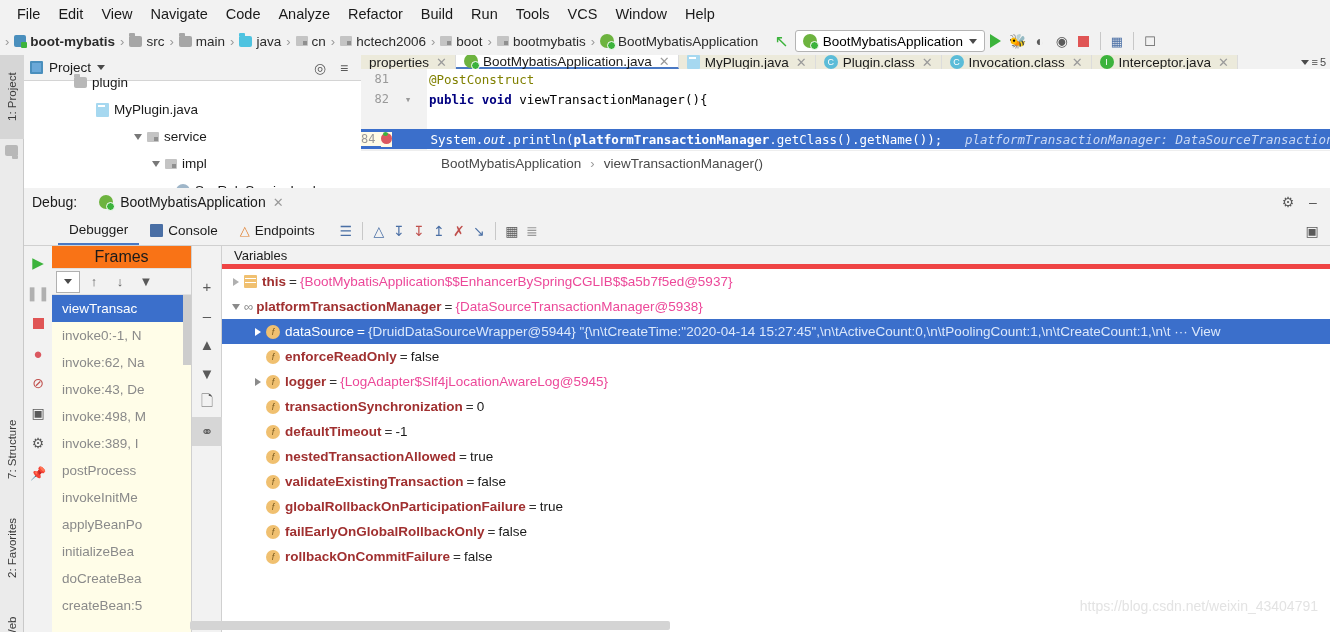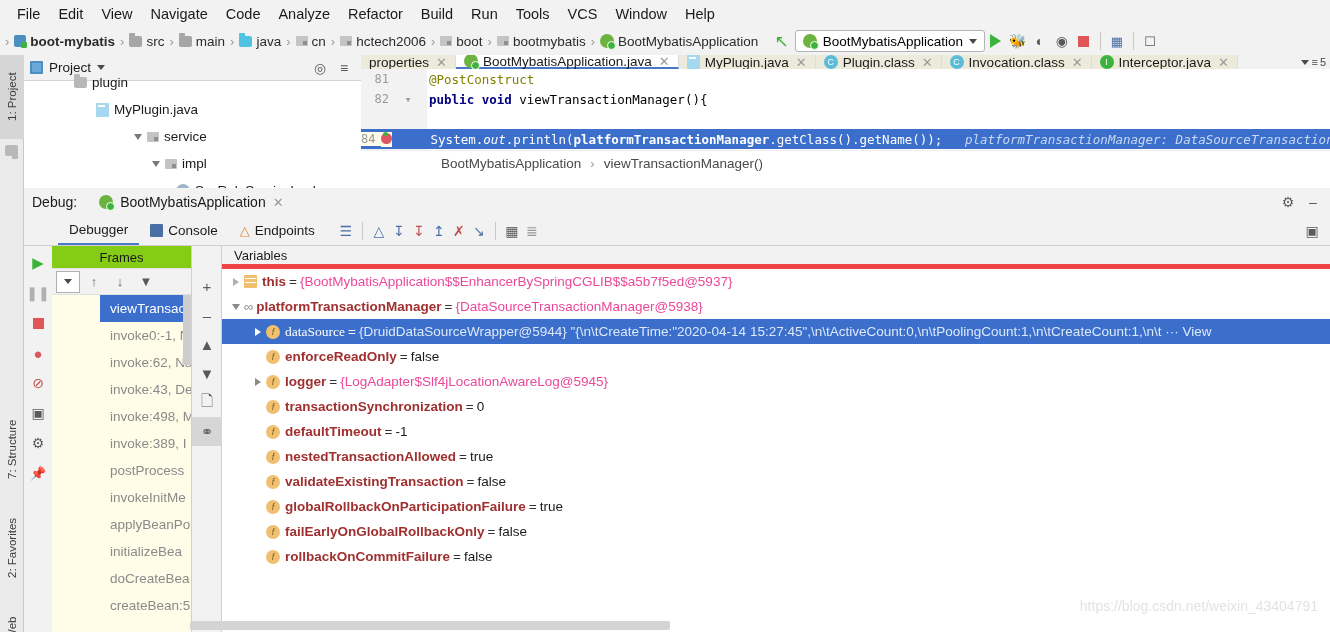--- a/index.html
+++ b/index.html
@@ -138,29 +138,29 @@
   .dtab.active { border-bottom:2px solid #4a79c4; }
   .dbar-sep { width:1px;height:18px;background:#c8c8c8;margin:0 6px; }
   .dicon { width:20px; height:20px; display:inline-flex; align-items:center; justify-content:center; font-size:14px; color:#4a6fa5;}
 
   .dbgbody { position:absolute; left:0; top:58px; width:1306px; height:386px; }
   .dbgstrip { position:absolute; left:0; top:0; width:28px; height:386px; background:#f2f2f2; }
   .sicon { width:28px; height:30px; display:flex; align-items:center; justify-content:center; }
 
   .panes { position:absolute; left:28px; top:0; right:0; height:386px; display:flex; }
   .framespane { width:140px; background:#fffde8; position:relative; border-right:1px solid #d0d0d0;}
-  .paneheader { height:23px; background:#84cc16; display:flex; align-items:center; justify-content:center;
-                font-size:13px; color:#1a1a1a; border-bottom:1px solid #e0e0e0;}
+  .paneheader { height:23px; background:#f97316; display:flex; align-items:center; justify-content:center;
+                font-size:16px; color:#1a1a1a; border-bottom:1px solid #e0e0e0;}
   .framestoolbar { height:26px; background:#f2f2f2; display:flex; align-items:center; gap:2px; padding-left:4px;
                    border-bottom:1px solid #e0e0e0; }
   .fbtn { width:24px;height:22px;display:inline-flex;align-items:center;justify-content:center;color:#5a5a5a;font-size:13px;}
   .fbtn.boxed { border:1px solid #b0b0b0; background:#fff; }
   .framelist { position:absolute; top:49px; left:0; right:0; bottom:0; overflow:hidden; }
   .frow { height:27px; display:flex; align-items:center; padding-left:10px; font-size:13.5px;
-          color:#8a8a8a; white-space:nowrap;margin-left:48px; }
+          color:#8a8a8a; white-space:nowrap; }
   .frow.sel { background:#3b6fcb; color:#fff; }
   .fscroll { position:absolute; right:0; top:49px; width:8px; height:70px; background:#cdcdcd; }
 
   .midtoolbar { width:30px; background:#f2f2f2; position:relative; border-right:1px solid #d0d0d0;}
   .mbtn { width:30px; height:29px; display:flex; align-items:center; justify-content:center; color:#5a5a5a; font-size:15px;}
   .mbtn.act { background:#d6d6d6; }
 
   .varspane { flex:1; background:#fff; position:relative; }
   .varsheader { height:23px; background:#f2f2f2; display:flex; align-items:center; padding-left:12px;
                 font-size:13px; color:#1a1a1a; border-bottom:5px solid #ef4444;}
@@ -170,21 +170,21 @@
   .vtri { width:16px; display:inline-flex; align-items:center; justify-content:center; }
   .vtri .tr { width:0;height:0;border-top:4px solid transparent;border-bottom:4px solid transparent;border-left:6px solid #8a8a8a;}
   .vtri .td { width:0;height:0;border-left:4px solid transparent;border-right:4px solid transparent;border-top:6px solid #8a8a8a;}
   .vrow.sel .vtri .tr { border-left-color:#fff; }
   .badge-f { width:14px;height:14px;border-radius:50%;background:#f0c070;color:#7a5a20;font-size:9px;font-style:italic;
              display:inline-flex;align-items:center;justify-content:center;margin-right:5px;}
   .badge-this { width:13px;height:13px;background:#f0c070;margin-right:5px;position:relative;border-radius:1px;}
   .badge-this::after{content:'';position:absolute;left:1px;top:3px;right:1px;height:1px;background:#fff;box-shadow:0 4px 0 #fff;}
   .badge-link { margin-right:5px; color:#8a8a8a; font-size:13px; letter-spacing:-2px;}
   .vname { color:#a03030; font-weight:bold; }
-  .vrow.sel .vname { color:#fff; font-weight:normal;font-family:Liberation Serif, serif; }
+  .vrow.sel .vname { color:#fff; font-weight:normal; }
   .veq { color:#333; padding:0 3px; }
   .vrow.sel .veq { color:#fff; }
   .vval { color:#ec4899; }
   .vrow.sel .vval { color:#dce8fb; }
   .vval.lit { color:#1a1a1a; }
 
   .watermark { position:absolute; right:12px; bottom:18px; color:#e3e3e3; font-size:14px; }
   .hscroll { position:absolute; left:166px; bottom:2px; width:480px; height:9px; background:#d4d4d4; border-radius:2px;}
   .indent1 { padding-left:6px; }
   .indent2 { padding-left:28px; }

